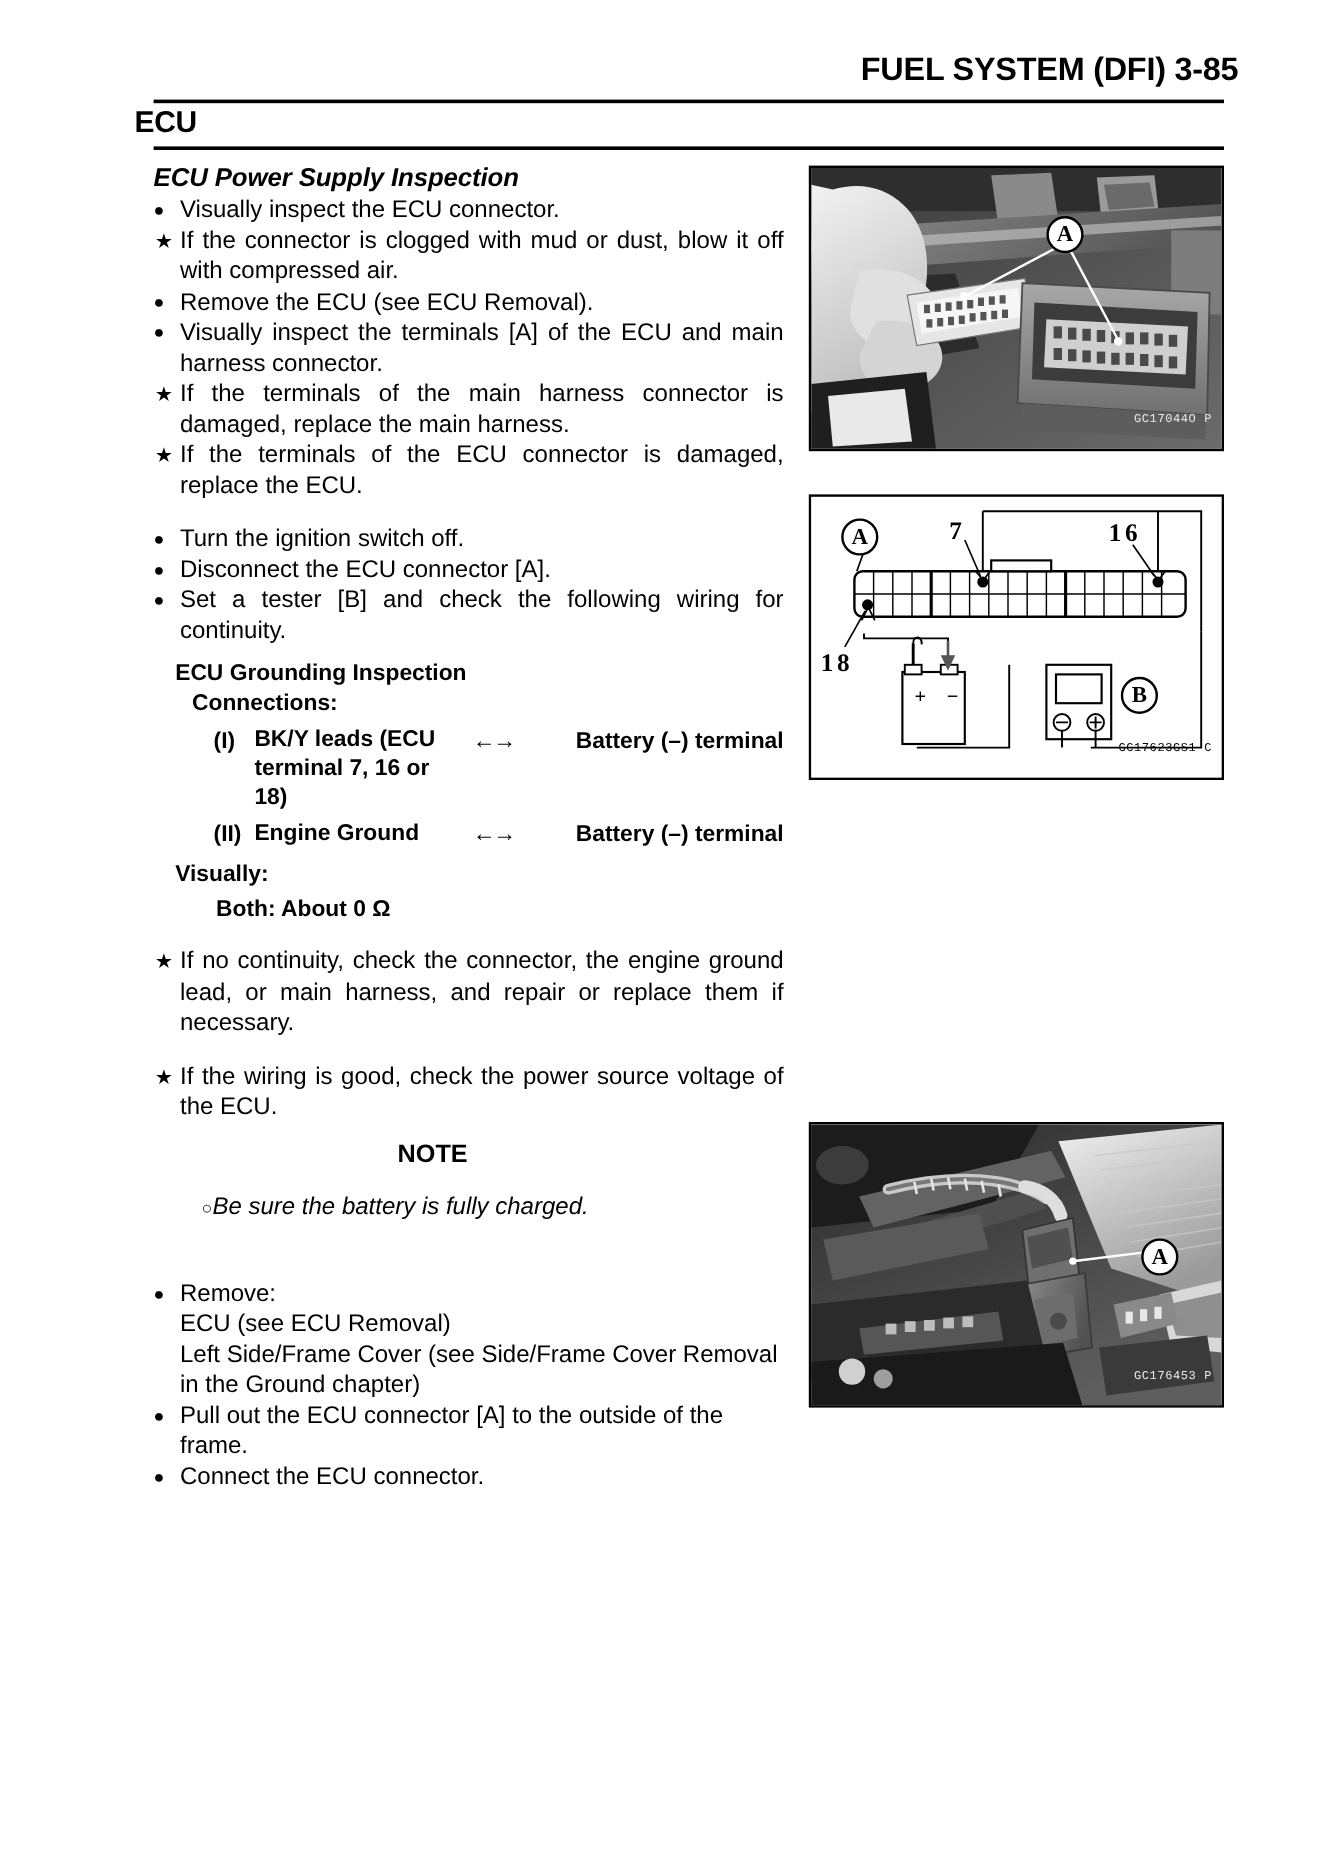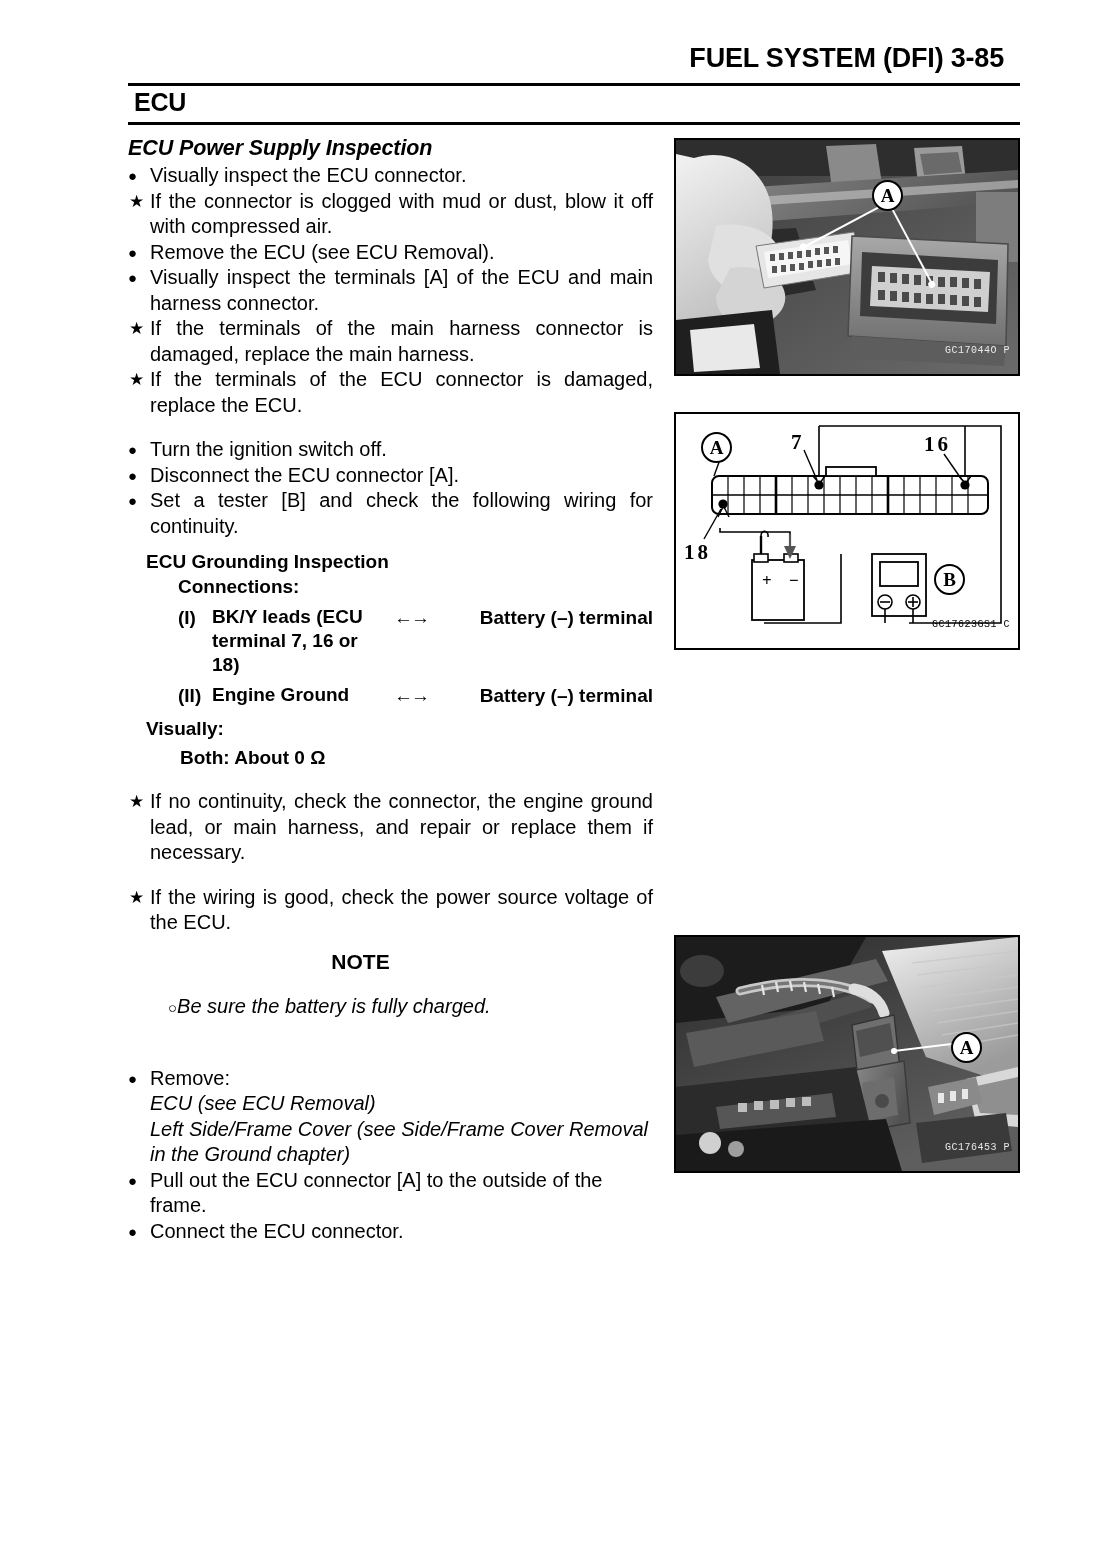--- a/index.html
+++ b/index.html
@@ -12,21 +12,21 @@
     height: 1552px;
     position: relative;
     font-family: "Liberation Sans", sans-serif;
     color: #000000;
     overflow: hidden;
   }
 
   
   #page-header {
     position: absolute;
-    left: 112px;
+    left: 140px;
     top: 44px;
     width: 892px;
     text-align: right;
   }
   #page-header .hdr-text {
     font-size: 27px;
     font-weight: bold;
     letter-spacing: -0.2px;
     line-height: 1.05;
   }
@@ -34,21 +34,21 @@
     position: absolute;
     left: 128px;
     width: 892px;
     background: #000;
   }
   #rule-top   { top: 83px;  height: 2.5px; }
   #rule-bottom{ top: 122px; height: 2.5px; }
 
   #section-title {
     position: absolute;
-    left: 134px;
+    left: 112px;
     top: 88px;
     font-size: 25px;
     font-weight: bold;
     letter-spacing: -0.2px;
   }
 
   
   #text-col {
     position: absolute;
     left: 128px;
@@ -95,21 +95,21 @@
   .gap-md { height: 19px; }
   .gap-lg { height: 26px; }
 
   
   .spec {
     font-size: 19px;
     font-weight: bold;
     line-height: 25px;
   }
   .spec-title { margin-left: 18px; }
-  .spec-sub   { margin-left: 50px; }
+  .spec-sub   { margin-left: 32px; }
   .spec-crit  { margin-left: 18px; }
   .spec-both  { margin-left: 52px; }
 
   .conn-row {
     display: flex;
     align-items: flex-start;
     margin-left: 50px;
     margin-top: 6px;
   }
   .conn-num {
@@ -146,21 +146,20 @@
     font-size: 20px;
     font-style: italic;
     line-height: 25px;
   }
   .note-item > .mk { font-style: normal; }
 
   .sub-line {
     font-size: 20px;
     line-height: 25.5px;
     margin-left: 22px;
-    font-style: italic;
   }
 
   
   .figure {
     position: relative;
     border: 2px solid #000;
     box-sizing: border-box;
     background: #fff;
     overflow: hidden;
   }

